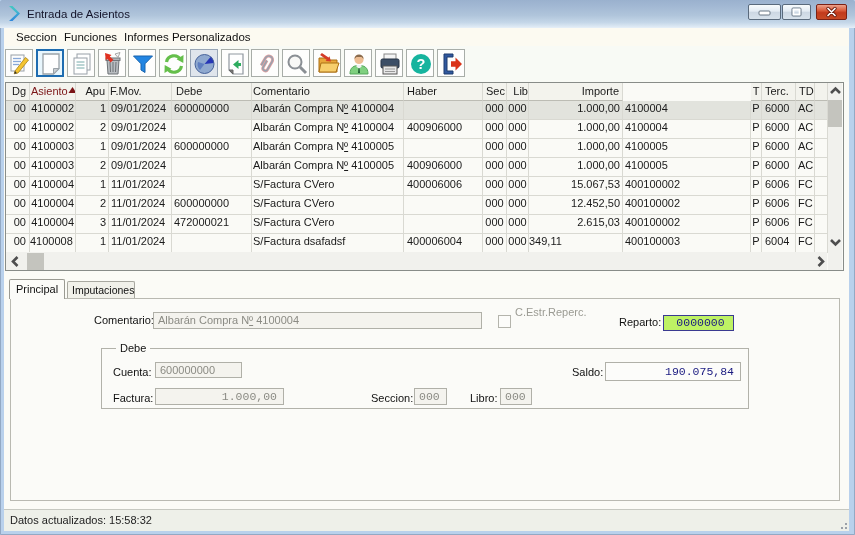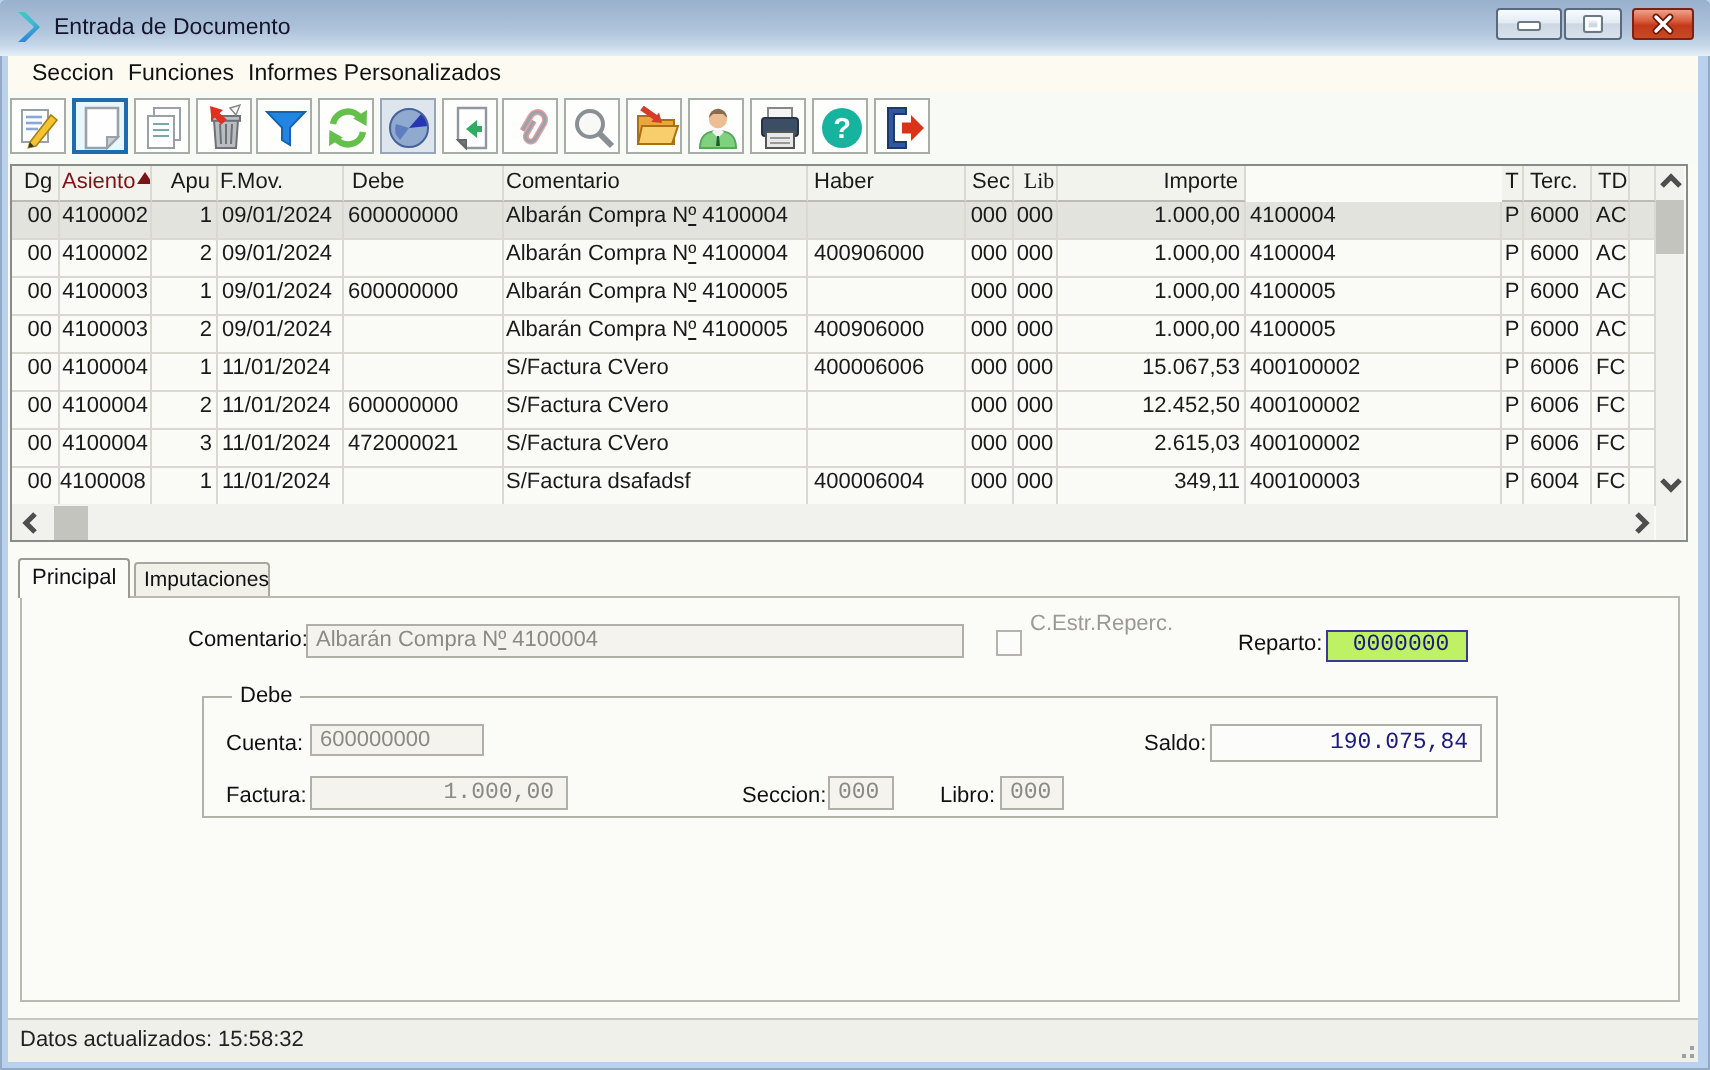--- a/index.html
+++ b/index.html
@@ -93,21 +93,21 @@
   <svg class="abs" id="title-ico" width="12" height="18" viewBox="0 0 12 18">
     <defs>
         <linearGradient id="tg" x1="0" y1="0" x2="0.3" y2="1">
       <stop offset="0" stop-color="#45c8c0"></stop>
           <stop offset="0.55" stop-color="#3fb8cf"></stop>
           <stop offset="1" stop-color="#2f82dd"></stop>
     </linearGradient>
       </defs>
     <path d="M1 1 L9 8.5 L1 16 L4.5 16 L12 8.5 L4.5 1 Z" fill="url(#tg)"></path>
   </svg>
-  <span class="abs" id="title-txt">Entrada de Documento</span>
+  <span class="abs" id="title-txt">Entrada de Asientos</span>
   <div class="abs capbtn" id="btn-min">
       <svg width="31" height="14" viewBox="0 0 31 14">
         <rect x="10" y="6" width="11" height="4" rx="1" fill="#fff" stroke="#6b7886" stroke-width="1"></rect>
       </svg>
     </div>
   <div class="abs capbtn" id="btn-max">
       <svg width="27" height="14" viewBox="0 0 27 14">
         <rect x="9" y="3" width="9" height="8" rx="1" fill="none" stroke="#6b7886" stroke-width="1"></rect>
         <rect x="10.5" y="4.5" width="6" height="5" fill="none" stroke="#fff" stroke-width="1.6"></rect>
       </svg>
@@ -247,21 +247,21 @@
       <div class="gh" style="left:0px;width:24px;text-align:left;padding-left:6px;">Dg</div>
       <div class="gh" style="left:24px;width:46px;text-align:left;padding-left:1px;"><span id="sorthdr">Asiento<svg width="9" height="8" viewBox="0 0 9 8" style="vertical-align:1px">
             <path d="M4.5 1 L8.5 7 H0.5 Z" fill="#7b1416"></path>
           </svg></span></div>
       <div class="gh" style="left:70px;width:33px;text-align:right;padding-right:3px;">Apu</div>
       <div class="gh" style="left:103px;width:63px;text-align:left;padding-left:1px;">F.Mov.</div>
       <div class="gh" style="left:166px;width:80px;text-align:left;padding-left:4px;">Debe</div>
       <div class="gh" style="left:246px;width:152px;text-align:left;padding-left:1px;">Comentario</div>
       <div class="gh" style="left:398px;width:79px;text-align:left;padding-left:3px;">Haber</div>
       <div class="gh" style="left:477px;width:24px;text-align:left;padding-left:3px;">Sec</div>
-      <div class="gh" style="left:501px;width:22px;text-align:center;padding-left:4px;font-family:Liberation Serif, serif;">Lib</div>
+      <div class="gh" style="left:501px;width:22px;text-align:right;padding-left:4px;">Lib</div>
       <div class="gh" style="left:523px;width:94px;text-align:right;padding-right:3px;">Importe</div>
       <div class="gh" style="left:745px;width:11px;text-align:center;padding-left:0px;">T</div>
       <div class="gh" style="left:756px;width:34px;text-align:left;padding-left:3px;">Terc.</div>
       <div class="gh" style="left:790px;width:19px;text-align:left;padding-left:3px;">TD</div>
       <div class="gh" style="left:809px;width:13px;text-align:left;padding-left:0px;"></div>
       <div class="gc rowsel" style="left:0px;top:18px;width:24px;text-align:right;padding-right:3px;">00</div>
       <div class="gc rowsel" style="left:24px;top:18px;width:46px;text-align:right;padding-right:1px;">4100002</div>
       <div class="gc rowsel" style="left:70px;top:18px;width:33px;text-align:right;padding-right:2px;">1</div>
       <div class="gc rowsel" style="left:103px;top:18px;width:63px;text-align:left;padding-left:2px;">09/01/2024</div>
       <div class="gc rowsel" style="left:166px;top:18px;width:80px;text-align:left;padding-left:2px;">600000000</div>
@@ -367,21 +367,21 @@
       <div class="gc" style="left:809px;top:132px;width:13px;text-align:left;padding-left:0px;"></div>
       <div class="gc" style="left:0px;top:151px;width:24px;text-align:right;padding-right:3px;">00</div>
       <div class="gc" style="left:24px;top:151px;width:46px;text-align:right;padding-right:18px;">4100008</div>
       <div class="gc" style="left:70px;top:151px;width:33px;text-align:right;padding-right:2px;">1</div>
       <div class="gc" style="left:103px;top:151px;width:63px;text-align:left;padding-left:2px;">11/01/2024</div>
       <div class="gc" style="left:166px;top:151px;width:80px;text-align:left;padding-left:2px;"></div>
       <div class="gc" style="left:246px;top:151px;width:152px;text-align:left;padding-left:1px;">S/Factura dsafadsf</div>
       <div class="gc" style="left:398px;top:151px;width:79px;text-align:left;padding-left:3px;">400006004</div>
       <div class="gc" style="left:477px;top:151px;width:24px;text-align:center;padding-left:0px;">000</div>
       <div class="gc" style="left:501px;top:151px;width:22px;text-align:center;padding-left:0px;">000</div>
-      <div class="gc" style="left:523px;top:151px;width:94px;text-align:right;padding-right:2px;">349,11</div>
+      <div class="gc" style="left:523px;top:151px;width:94px;padding-right:2px;">349,11</div>
       <div class="gc" style="left:617px;top:151px;width:128px;text-align:left;padding-left:2px;">400100003</div>
       <div class="gc" style="left:745px;top:151px;width:11px;text-align:center;padding-left:0px;">P</div>
       <div class="gc" style="left:756px;top:151px;width:34px;text-align:left;padding-left:3px;">6004</div>
       <div class="gc" style="left:790px;top:151px;width:19px;text-align:left;padding-left:2px;">FC</div>
       <div class="gc" style="left:809px;top:151px;width:13px;text-align:left;padding-left:0px;"></div>
       <div class="abs sb" style="left:822px;top:0;width:14px;height:169px;"></div>
       <div class="arr" style="left:823px;top:3px;"><svg width="13" height="13" viewBox="0 0 13 13">
           <path d="M2 7 L6.5 2.5 L11 7" fill="none" stroke="#4e4e4e" stroke-width="2.6"></path>
         </svg></div>
       <div class="sb-thumb" style="left:822px;top:17px;width:14px;height:27px;"></div>

